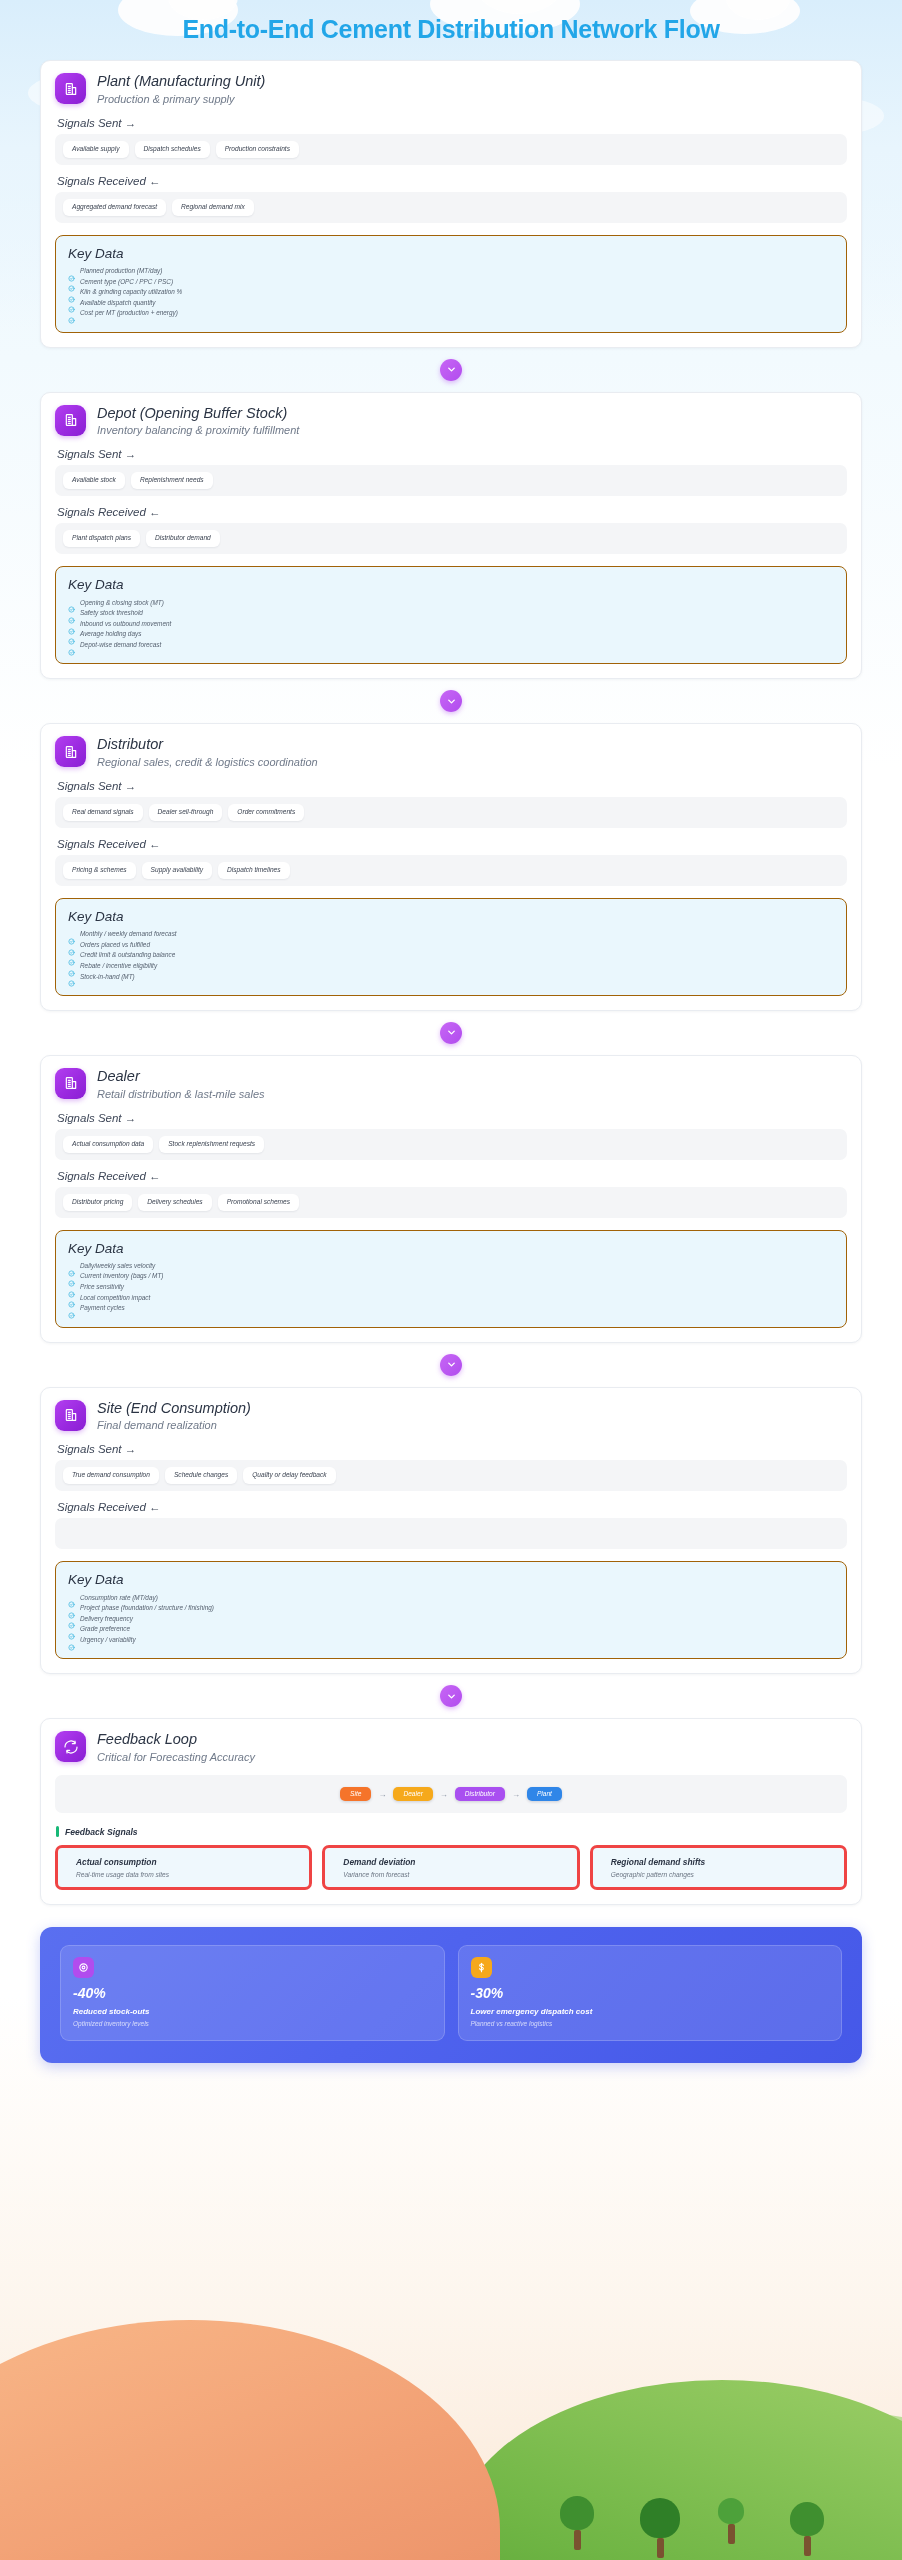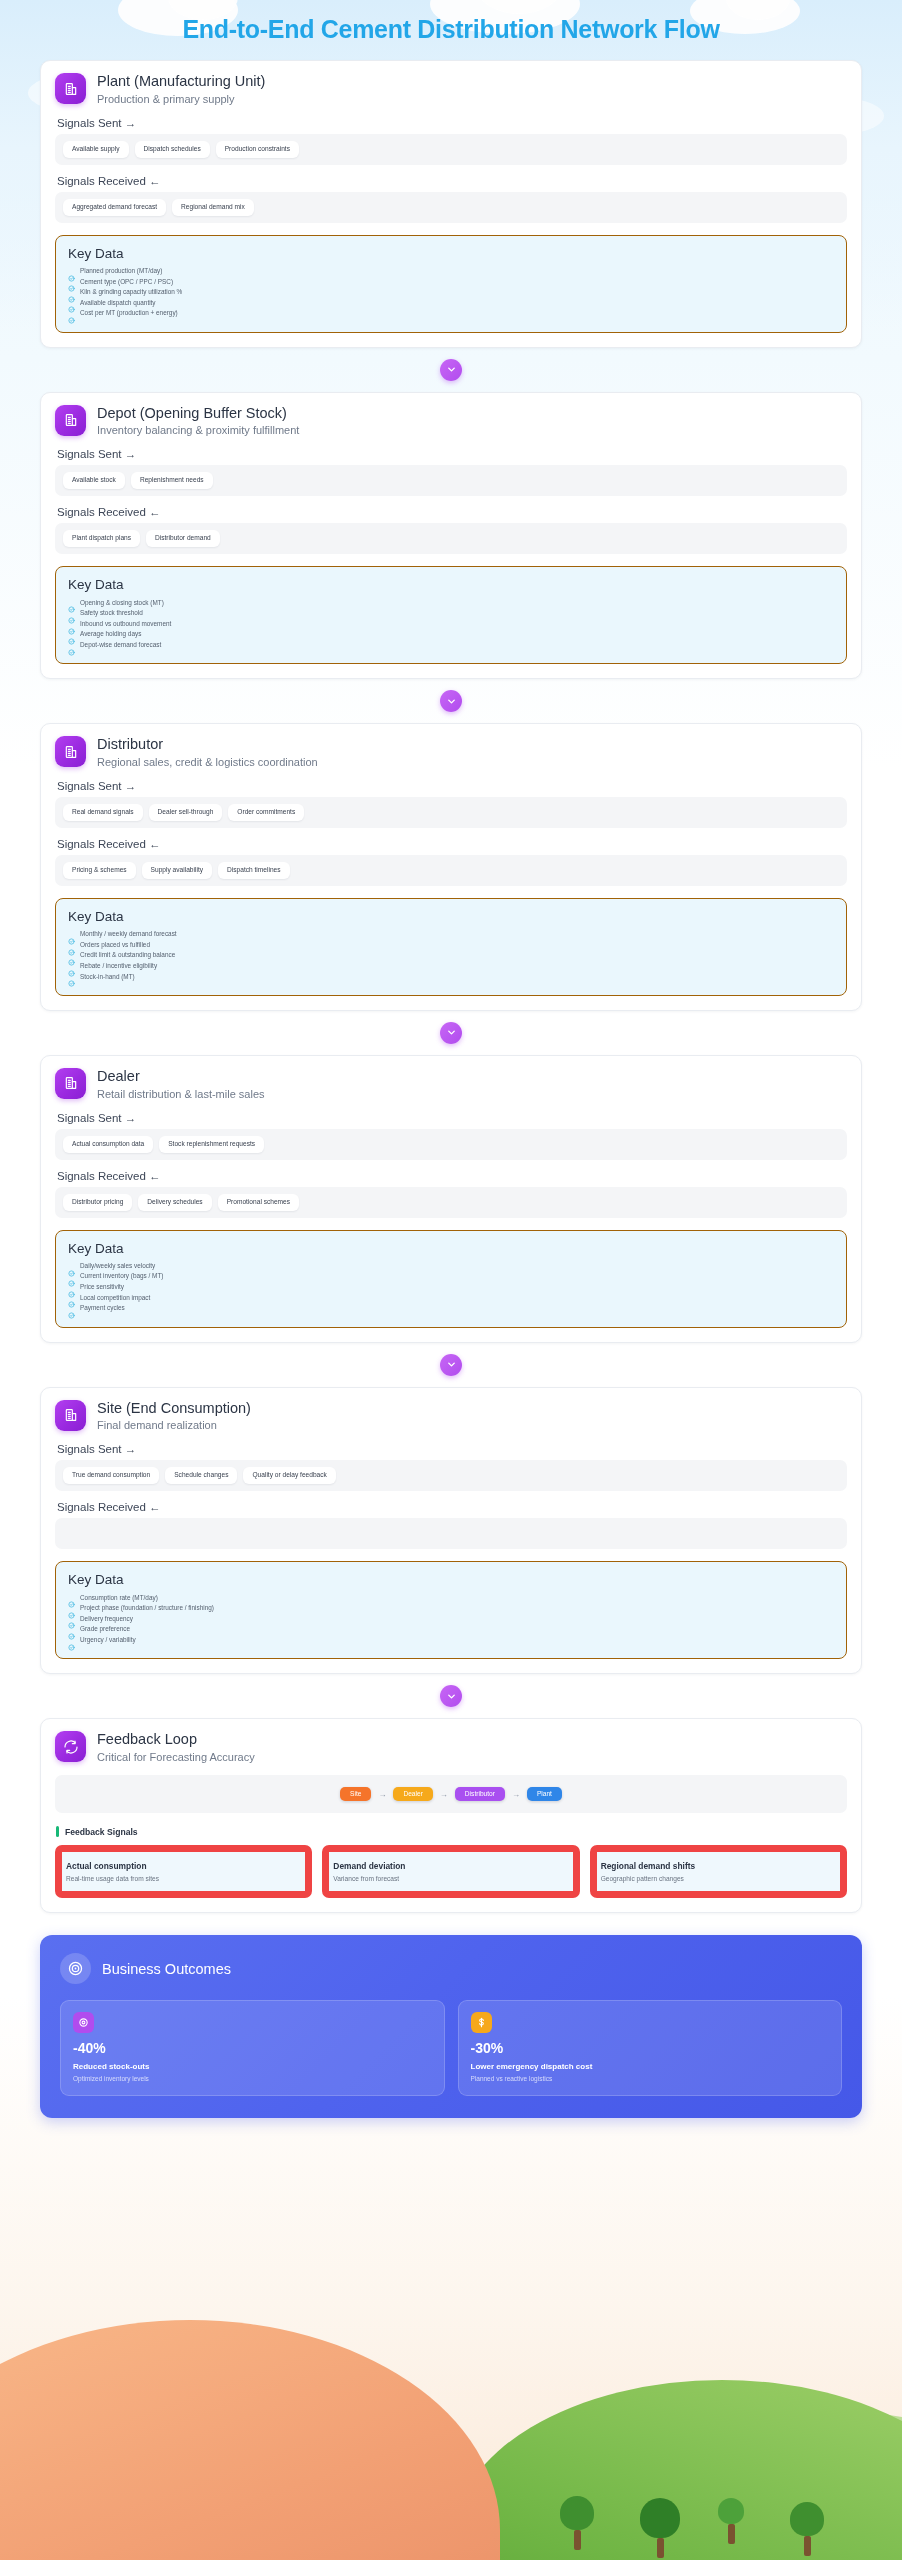--- a/index.html
+++ b/index.html
@@ -72,20 +72,21 @@
     padding-bottom: 16px;
     z-index: 5;
   }
 
   
   .flow {
     position: relative;
     width: 902px;
     padding: 0 40px 0 40px;
     z-index: 4;
+    font-style: italic;
   }
 
   
   .card {
     background:#ffffff;
     border:1px solid #e9ecf1;
     border-radius: 10px;
     box-shadow: 0 1px 3px rgba(20,30,60,.05);
     padding: 12px 14px 14px 14px;
     margin-bottom: 0;
@@ -163,22 +164,22 @@
     box-shadow: 0 1px 3px rgba(20,30,60,.18);
   }
   .loop-arrow { font-size: 8px; color:#8a93a3; }
 
   .fb-head { display:flex; align-items:center; gap:6px; margin: 13px 0 8px 1px; }
   .fb-bar { width:3px; height:11px; background:#17b877; border-radius:2px; }
   .fb-head-label { font-size: 8.6px; color:#2b3444; font-weight:bold; }
 
   .fb-grid { display:flex; gap:10px; }
   .fb-cell {
-    flex:1; background:#eff8fd; border:7px solid #ef4444;
-    border-radius:7px; padding: 9px 4px;
+    flex:1; background:#eff8fd; border:3px solid #ef4444;
+    border-radius:7px; padding: 9px 18px;
   }
   .fb-cell-title { font-size: 8.4px; color:#2b3444; font-weight:bold; margin-bottom:4px; }
   .fb-cell-sub   { font-size: 6.6px; color:#6a7482; }
 
   
   .outcomes {
     margin-top: 22px;
     background: linear-gradient(135deg,#5a6ff0 0%, #4f63ee 45%, #4558e8 100%);
     border-radius: 12px;
     padding: 18px 20px 22px 20px;
@@ -640,30 +641,20 @@
           <div class="fb-cell-title">Demand deviation</div>
           <div class="fb-cell-sub">Variance from forecast</div>
         </div>
         <div class="fb-cell">
           <div class="fb-cell-title">Regional demand shifts</div>
           <div class="fb-cell-sub">Geographic pattern changes</div>
         </div>  
       </div>
     </div>
     <div class="outcomes">  
-      <div class="outcomes-head">    
-        <div class="outcomes-icon">
-          <svg width="17" height="17" viewBox="0 0 24 24" fill="none" stroke="#ffffff" stroke-width="1.8">
-            <circle cx="12" cy="12" r="8.5"></circle>
-            <circle cx="12" cy="12" r="4.5"></circle>
-            <circle cx="12" cy="12" r="1.3" fill="#fff" stroke="none"></circle>
-          </svg>
-        </div>    
-        <div class="outcomes-title">Business Outcomes</div>  
-      </div>  
       <div class="out-grid">
         <div class="out-card">
           <div class="out-badge" style="background:#b14cee;">
             <svg width="11" height="11" viewBox="0 0 24 24" fill="none" stroke="#ffffff" stroke-width="2.4">
               <circle cx="12" cy="12" r="8"></circle>
               <circle cx="12" cy="12" r="3"></circle>
             </svg>
           </div>
           <div class="out-value">-40%</div>
           <div class="out-label">Reduced stock-outs</div>

